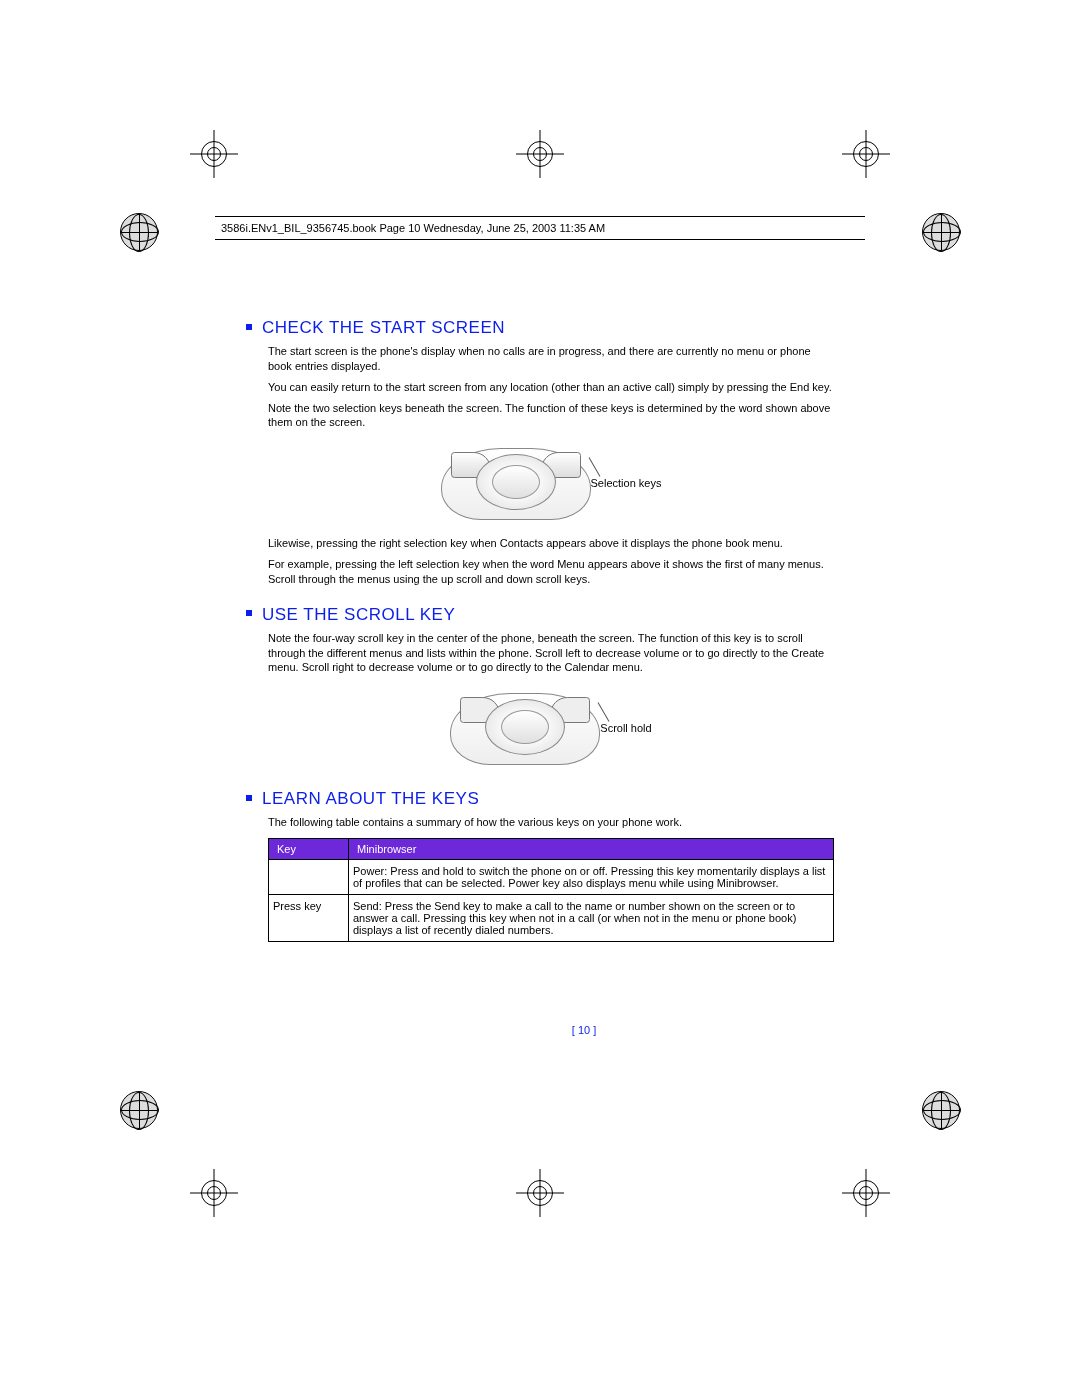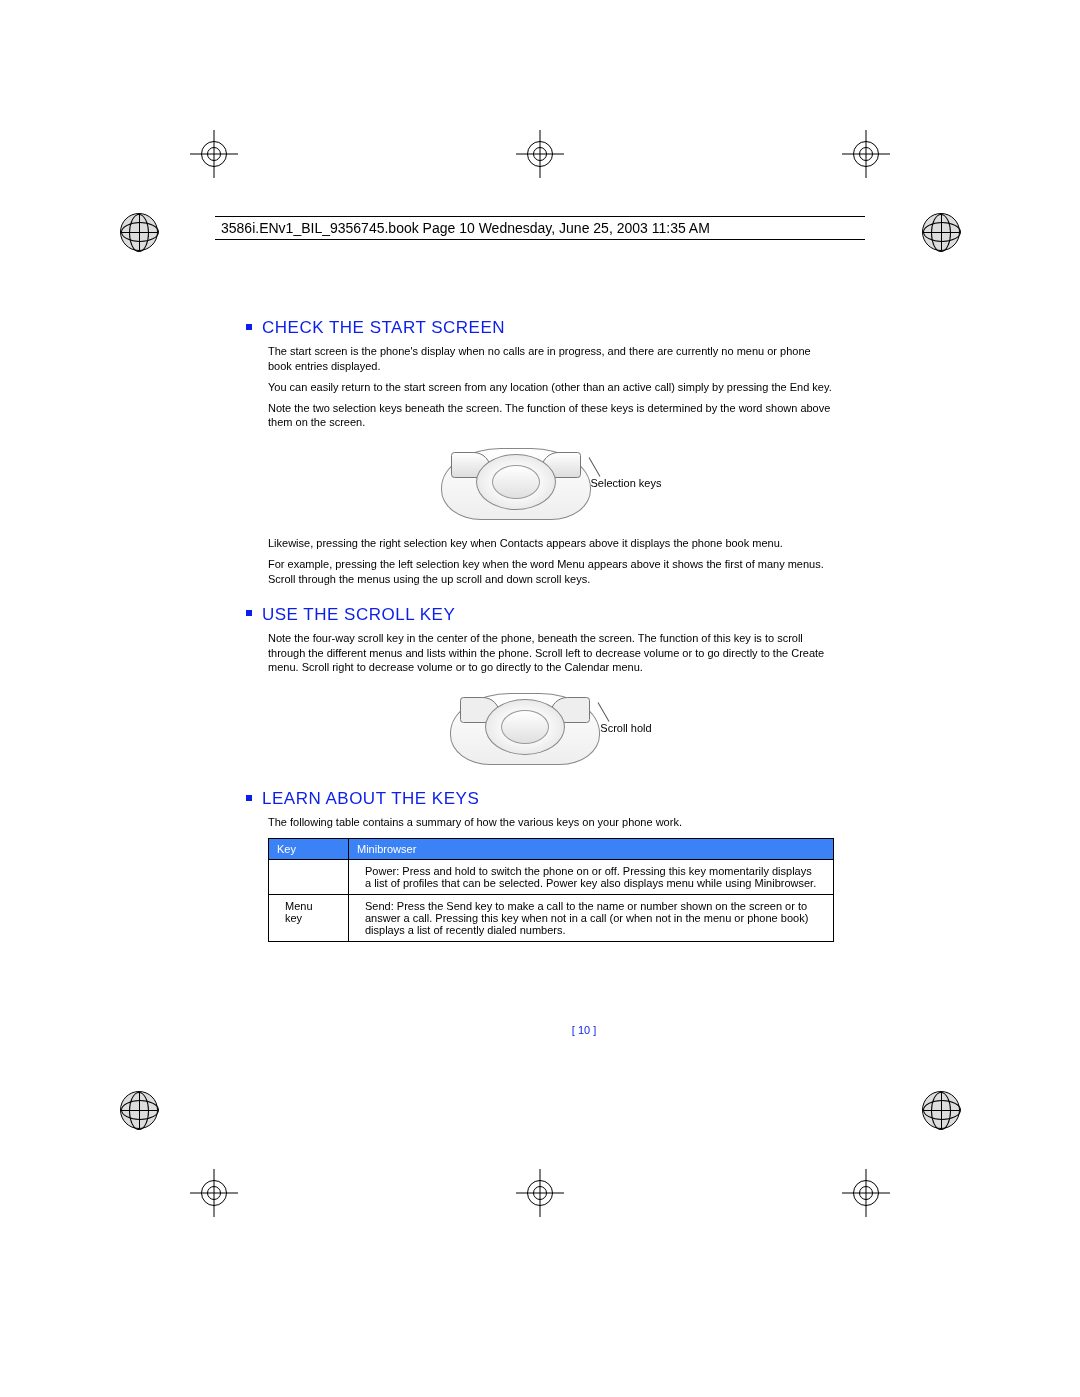--- a/index.html
+++ b/index.html
@@ -86,21 +86,21 @@
     left: 215px; top: 216px;
     right: 215px;
   }
   .hdr-rule {
     border-top: 1px solid #000;
     border-bottom: 1px solid #000;
     height: 24px;
     display: flex;
     align-items: center;
     padding: 0 6px;
-    font-size: 14px;
+    font-size: 11px;
   }
 
   
   .page {
     position: absolute;
     left: 246px;
     right: 246px;
     top: 300px;
   }
 
@@ -189,30 +189,30 @@
   
   .ktable {
     border: 1px solid #000;
     border-collapse: collapse;
     width: 100%;
     margin: 8px 0 0 22px;
     width: calc(100% - 22px);
     font-size: 11px;
   }
   .ktable th {
-    background: #3b82f6;
+    background: #6d28d9;
     color: #fff;
     font-weight: 400;
     text-align: left;
     padding: 4px 8px;
     border: 1px solid #000;
   }
   .ktable td {
     border: 1px solid #000;
-    padding: 5px 16px;
+    padding: 5px 4px;
     vertical-align: top;
   }
 
   .footer-pg {
     position: absolute;
     left: 50%;
     transform: translateX(-50%);
     top: 1024px;
     font-size: 11px;
     color: #0b1eea;
@@ -319,21 +319,21 @@
         <th style="width:80px;">Key</th>
         <th>Minibrowser</th>
       </tr>
     </thead>
     <tbody>
       <tr>
         <td></td>
         <td>Power: Press and hold to switch the phone on or off. Pressing this key momentarily displays a list of profiles that can be selected. Power key also displays menu while using Minibrowser.</td>
       </tr>
       <tr>
-        <td>Menu key</td>
+        <td>Press key</td>
         <td>Send: Press the Send key to make a call to the name or number shown on the screen or to answer a call. Pressing this key when not in a call (or when not in the menu or phone book) displays a list of recently dialed numbers.</td>
       </tr>
     </tbody>
   </table>
 
 </div>
 
 <div class="footer-pg">[ 10 ]</div>
 
 </body></html>

